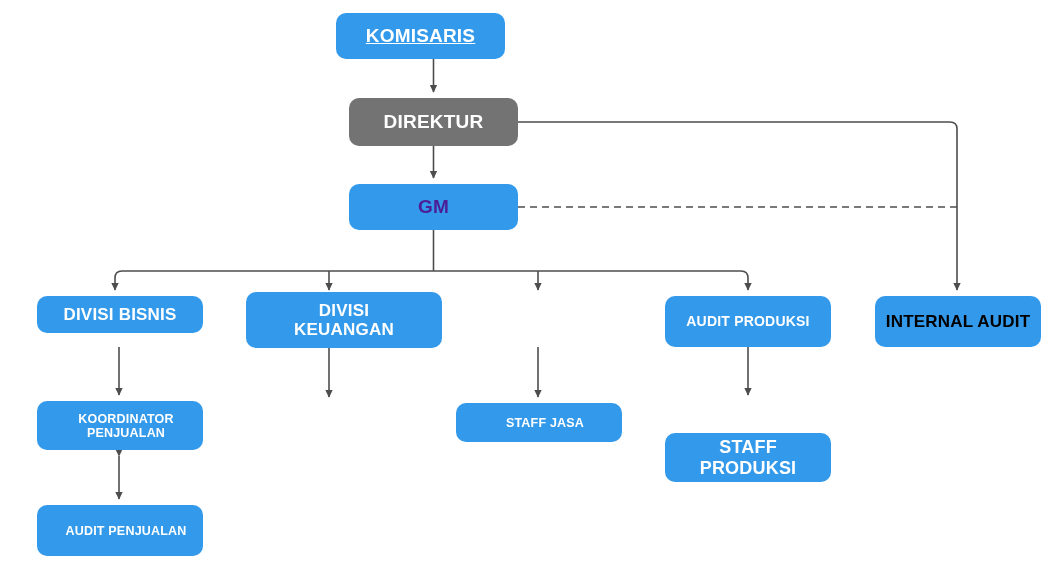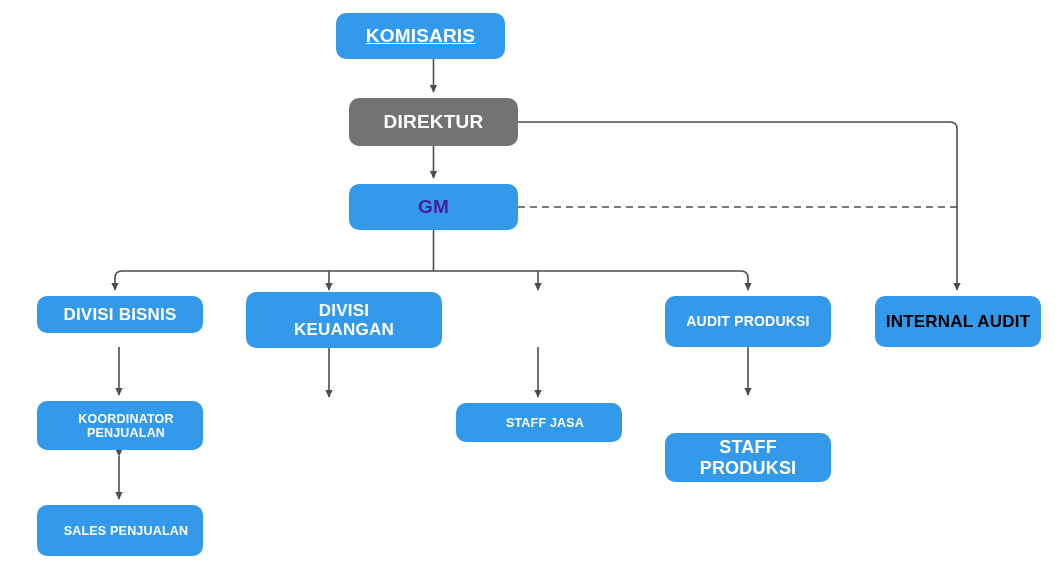--- a/index.html
+++ b/index.html
@@ -88,15 +88,15 @@
   <div class="org-node sz-md" style="left: 246px; top: 292px; width: 196px; height: 56px; background: rgb(51, 153, 235); color: rgb(255, 255, 255);">DIVISI
 KEUANGAN</div>
   <div class="org-node sz-sm" style="left: 665px; top: 296px; width: 166px; height: 51px; background: rgb(51, 153, 235); color: rgb(255, 255, 255);">AUDIT PRODUKSI</div>
   <div class="org-node sz-md" style="left: 875px; top: 296px; width: 166px; height: 51px; background: rgb(51, 153, 235); color: #000000;">INTERNAL AUDIT</div>
 
   <div class="org-node sz-xs" style="left: 37px; top: 401px; width: 166px; height: 49px; background: rgb(51, 153, 235); color: rgb(255, 255, 255);">KOORDINATOR
 PENJUALAN</div>
   <div class="org-node sz-xs" style="left: 456px; top: 403px; width: 166px; height: 39px; background: rgb(51, 153, 235); color: rgb(255, 255, 255);">STAFF JASA</div>
   <div class="org-node sz-lg" style="left: 665px; top: 401px; width: 166px; height: 49px; background: rgb(51, 153, 235); color: rgb(255, 255, 255); margin-top: 32px;">STAFF PRODUKSI</div>
 
-  <div class="org-node sz-xs" style="left: 37px; top: 505px; width: 166px; height: 51px; background: rgb(51, 153, 235); color: rgb(255, 255, 255);">SALES PENJUALAN</div>
+  <div class="org-node sz-xs" style="left: 37px; top: 505px; width: 166px; height: 51px; background: rgb(51, 153, 235); color: rgb(255, 255, 255);">AUDIT PENJUALAN</div>
 
 </div>
 
 </body></html>

